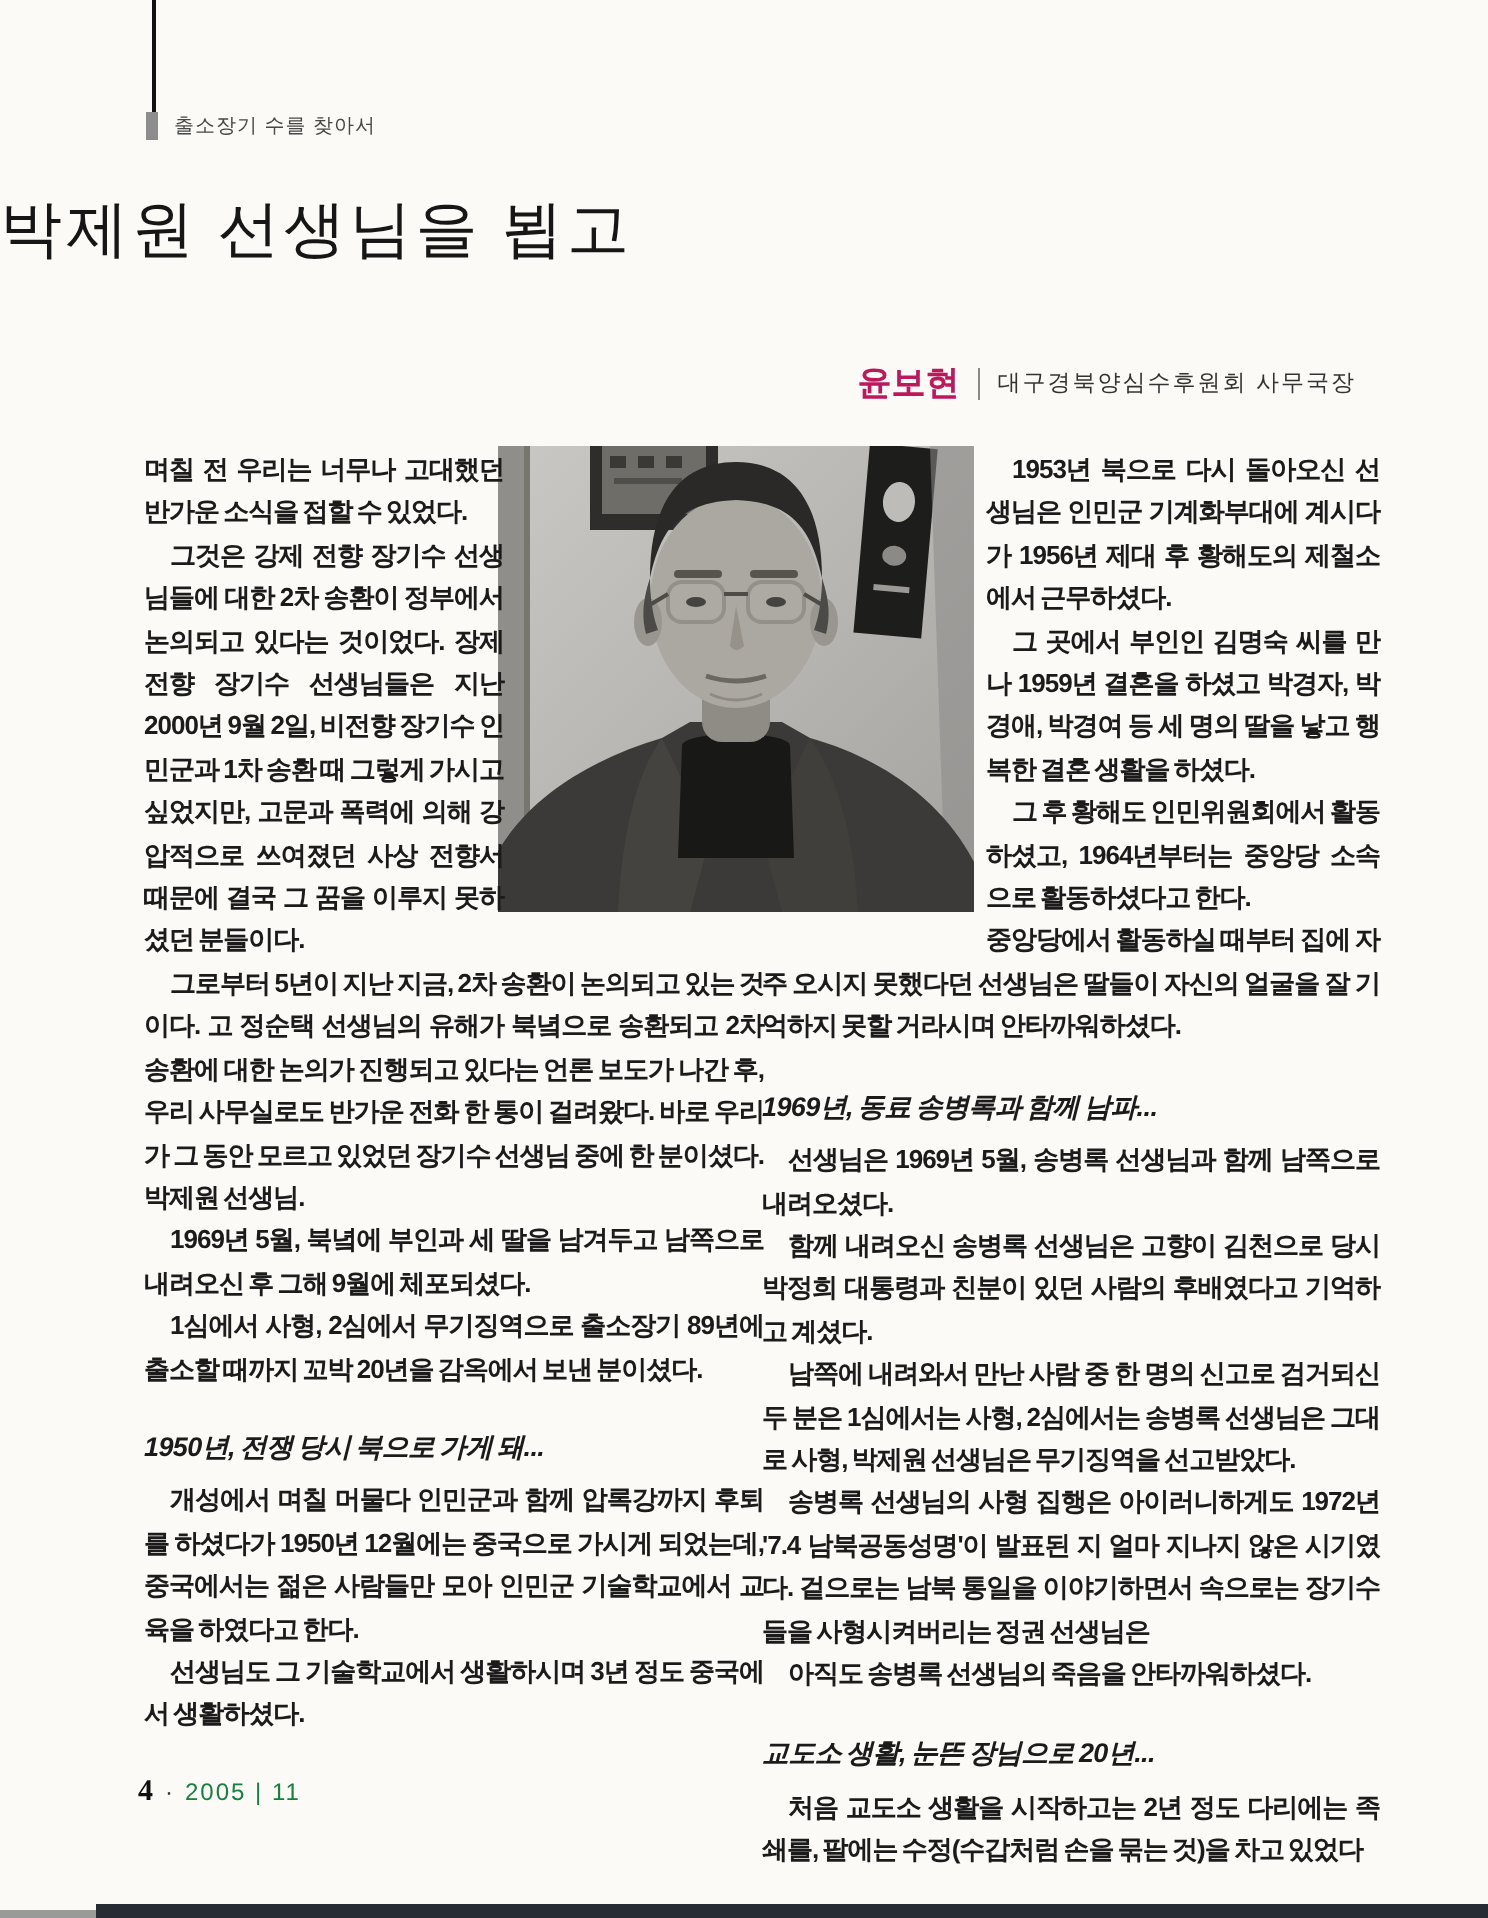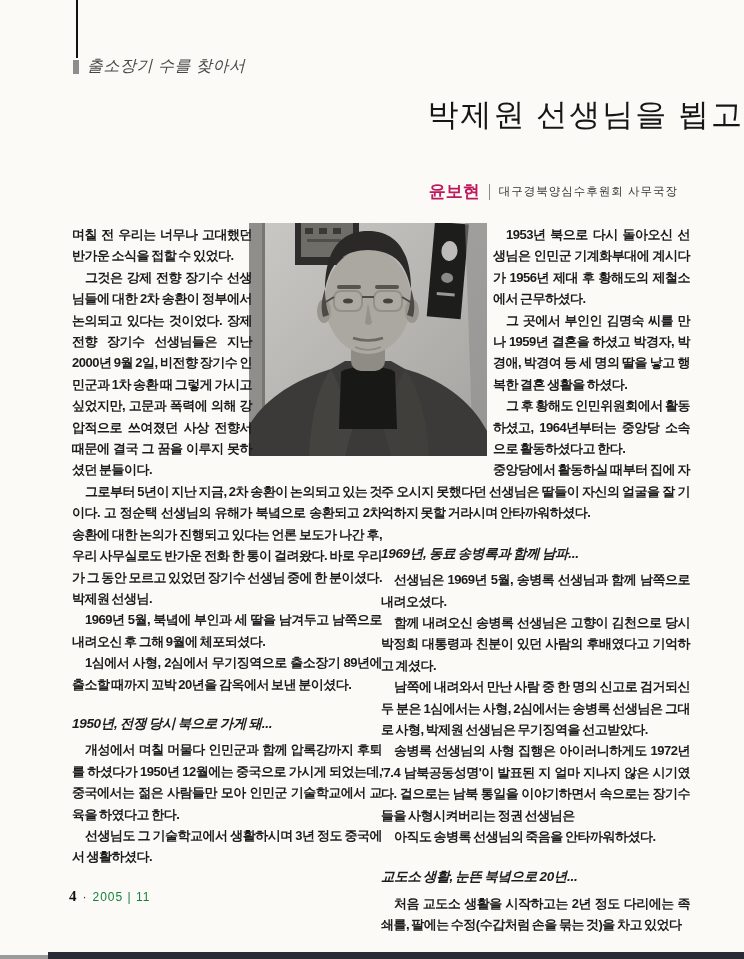--- a/index.html
+++ b/index.html
@@ -9,23 +9,23 @@
   *{box-sizing:border-box; margin:0; padding:0;}
   html,body{background:#e8e8e6;}
   .page{
     position:relative; width:744px; height:959px; overflow:hidden;
     background:var(--page-bg); color:var(--text);
     font-family:"Liberation Sans", sans-serif;
   }
   .top-rule{position:absolute; left:76px; top:0; width:2px; height:58px; background:var(--rule);}
   .kicker-row{position:absolute; left:73px; top:56px; display:flex; align-items:center; gap:8px;}
   .kicker-bullet{width:6px; height:14px; background:var(--bullet); display:inline-block;}
-  .kicker-text{font-size:16px; color:var(--kicker-text); letter-spacing:.5px;font-style:italic;}
+  .kicker-text{font-size:10px; color:var(--kicker-text); letter-spacing:.5px;}
   .page-title{
-    position:absolute; top:94px; left:0; width:100%; text-align:right;
+    position:absolute; top:94px; left:0; width:100%; text-align:left;
     font-family:"Liberation Serif", serif; font-weight:500; font-size:31px;
     letter-spacing:2px; color:#161616;
   }
   .author-row{position:absolute; top:180px; right:66px; display:flex; align-items:center; gap:9px;}
   .author-name{font-family:"Liberation Serif", serif; font-size:17px; font-weight:600; color:#be185d;}
   .author-divider{width:1px; height:16px; background:#8a8a8a;}
   .author-affiliation{font-size:11.5px; color:#333; letter-spacing:1px;}
 
   .body-area{position:absolute; top:223px; left:0; width:744px;}
   .col{font-size:13px; line-height:21.4px; font-weight:700; letter-spacing:-.5px;
@@ -149,21 +149,21 @@
         <p class="para indent">1953년 북으로 다시 돌아오신 선생님은 인민군 기계화부대에 계시다가 1956년 제대 후 황해도의 제철소에서 근무하셨다.</p>
         <p class="para indent">그 곳에서 부인인 김명숙 씨를 만나 1959년 결혼을 하셨고 박경자, 박경애, 박경여 등 세 명의 딸을 낳고 행복한 결혼 생활을 하셨다.</p>
         <p class="para indent">그 후 황해도 인민위원회에서 활동하셨고, 1964년부터는 중앙당 소속으로 활동하셨다고 한다.</p>
         <p class="para">중앙당에서 활동하실 때부터 집에 자주 오시지 못했다던 선생님은 딸들이 자신의 얼굴을 잘 기억하지 못할 거라시며 안타까워하셨다.</p>
         <h3 class="sec-h gap-lg">1969년, 동료 송병록과 함께 남파...</h3>
         <p class="para indent">선생님은 1969년 5월, 송병록 선생님과 함께 남쪽으로 내려오셨다.</p>
         <p class="para indent">함께 내려오신 송병록 선생님은 고향이 김천으로 당시 박정희 대통령과 친분이 있던 사람의 후배였다고 기억하고 계셨다.</p>
         <p class="para indent">남쪽에 내려와서 만난 사람 중 한 명의 신고로 검거되신 두 분은 1심에서는 사형, 2심에서는 송병록 선생님은 그대로 사형, 박제원 선생님은 무기징역을 선고받았다.</p>
         <p class="para indent">송병록 선생님의 사형 집행은 아이러니하게도 1972년 '7.4 남북공동성명'이 발표된 지 얼마 지나지 않은 시기였다. 겉으로는 남북 통일을 이야기하면서 속으로는 장기수들을 사형시켜버리는 정권 선생님은</p>
         <p class="para indent">아직도 송병록 선생님의 죽음을 안타까워하셨다.</p>
-        <h3 class="sec-h gap-lg">교도소 생활, 눈뜬 북녘으로 20년...</h3>
+        <h3 class="sec-h gap-lg">교도소 생활, 눈뜬 장님으로 20년...</h3>
         <p class="para indent">처음 교도소 생활을 시작하고는 2년 정도 다리에는 족쇄를, 팔에는 수정(수갑처럼 손을 묶는 것)을 차고 있었다</p>
       </div>
   </div>
 
   <div class="page-footer">
     <span class="footer-pagenum">4</span>
     <span class="footer-dot">·</span>
     <span class="footer-issue">2005 | 11</span>
   </div>
 

